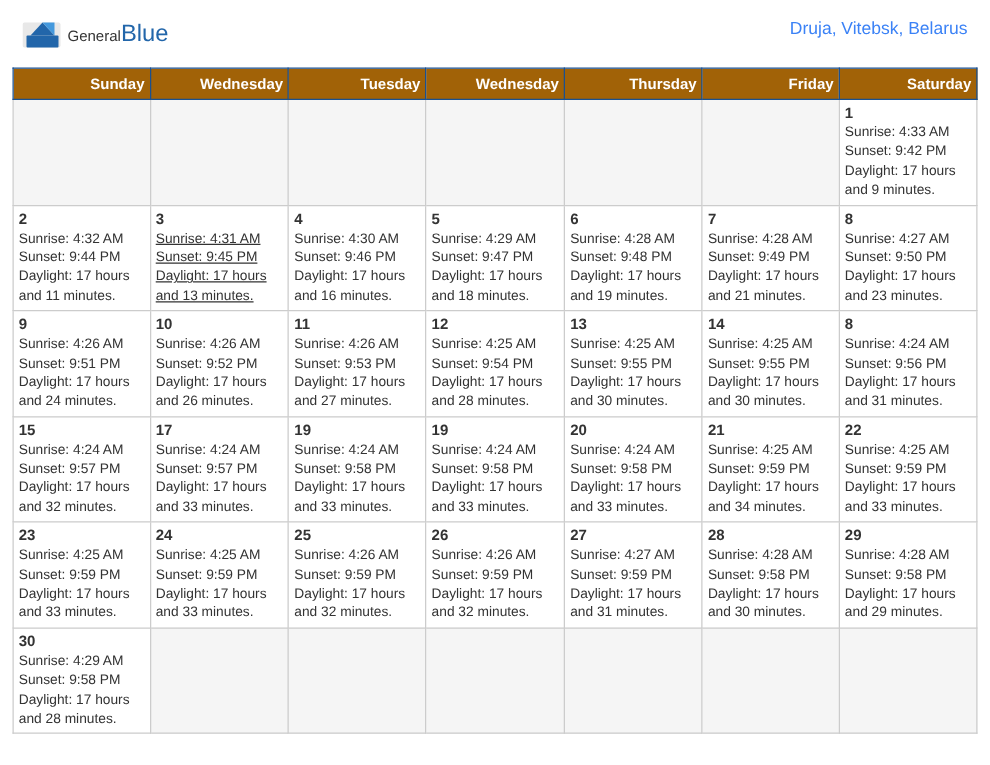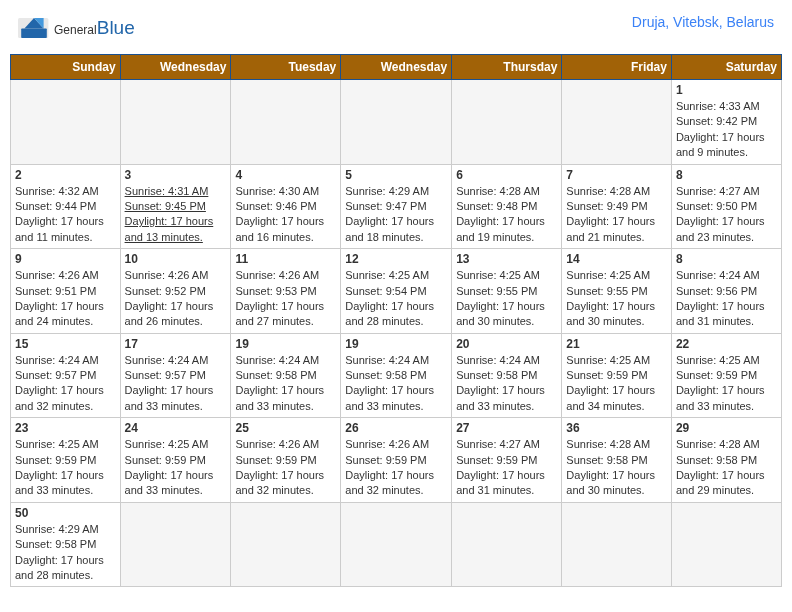--- a/index.html
+++ b/index.html
@@ -318,38 +318,38 @@
 and 32 minutes.</span>
       </td>
       <td>
         <span class="day-number">27</span>
         <span class="day-info" style="white-space:pre-line;">Sunrise: 4:27 AM
 Sunset: 9:59 PM
 Daylight: 17 hours
 and 31 minutes.</span>
       </td>
       <td>
-        <span class="day-number">36</span>
+        <span class="day-number">28</span>
         <span class="day-info" style="white-space:pre-line;">Sunrise: 4:28 AM
 Sunset: 9:58 PM
 Daylight: 17 hours
 and 30 minutes.</span>
       </td>
       <td>
         <span class="day-number">29</span>
         <span class="day-info" style="white-space:pre-line;">Sunrise: 4:28 AM
 Sunset: 9:58 PM
 Daylight: 17 hours
 and 29 minutes.</span>
       </td>
     </tr>
 
     <tr class="last-row">
       <td>
-        <span class="day-number">50</span>
+        <span class="day-number">30</span>
         <span class="day-info" style="white-space:pre-line;">Sunrise: 4:29 AM
 Sunset: 9:58 PM
 Daylight: 17 hours
 and 28 minutes.</span>
       </td>
       <td class="empty"></td>
       <td class="empty"></td>
       <td class="empty"></td>
       <td class="empty"></td>
       <td class="empty"></td>

